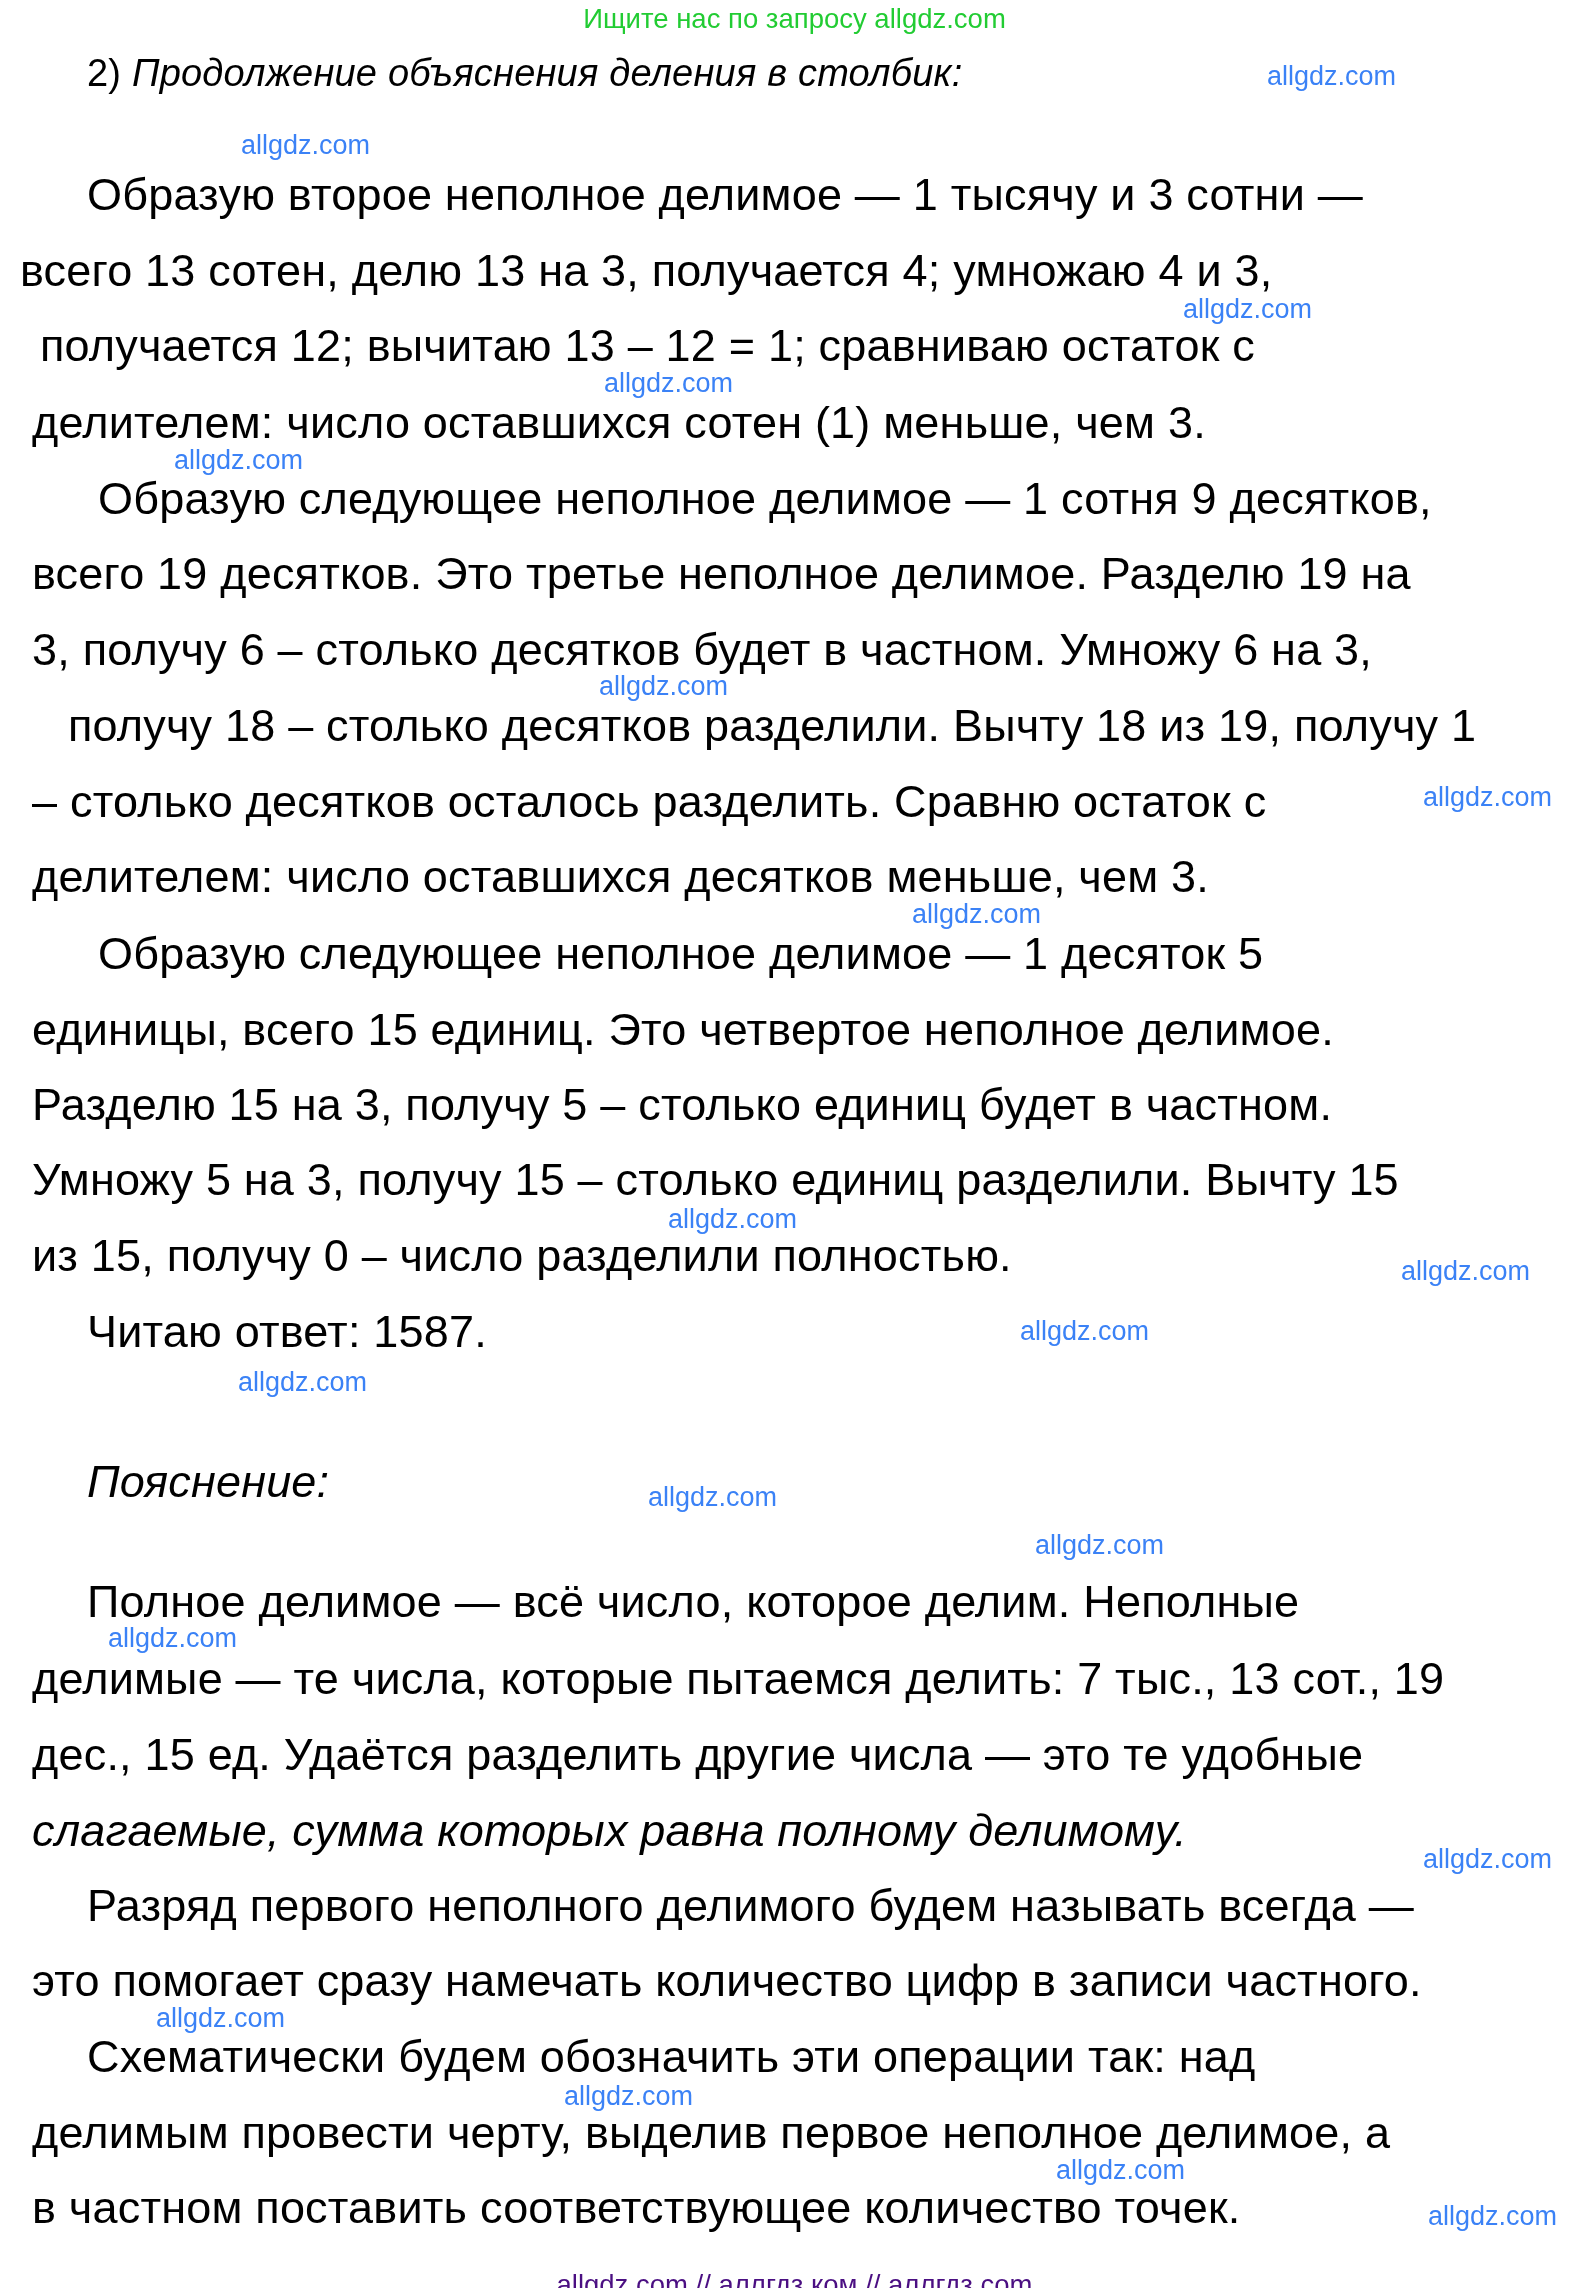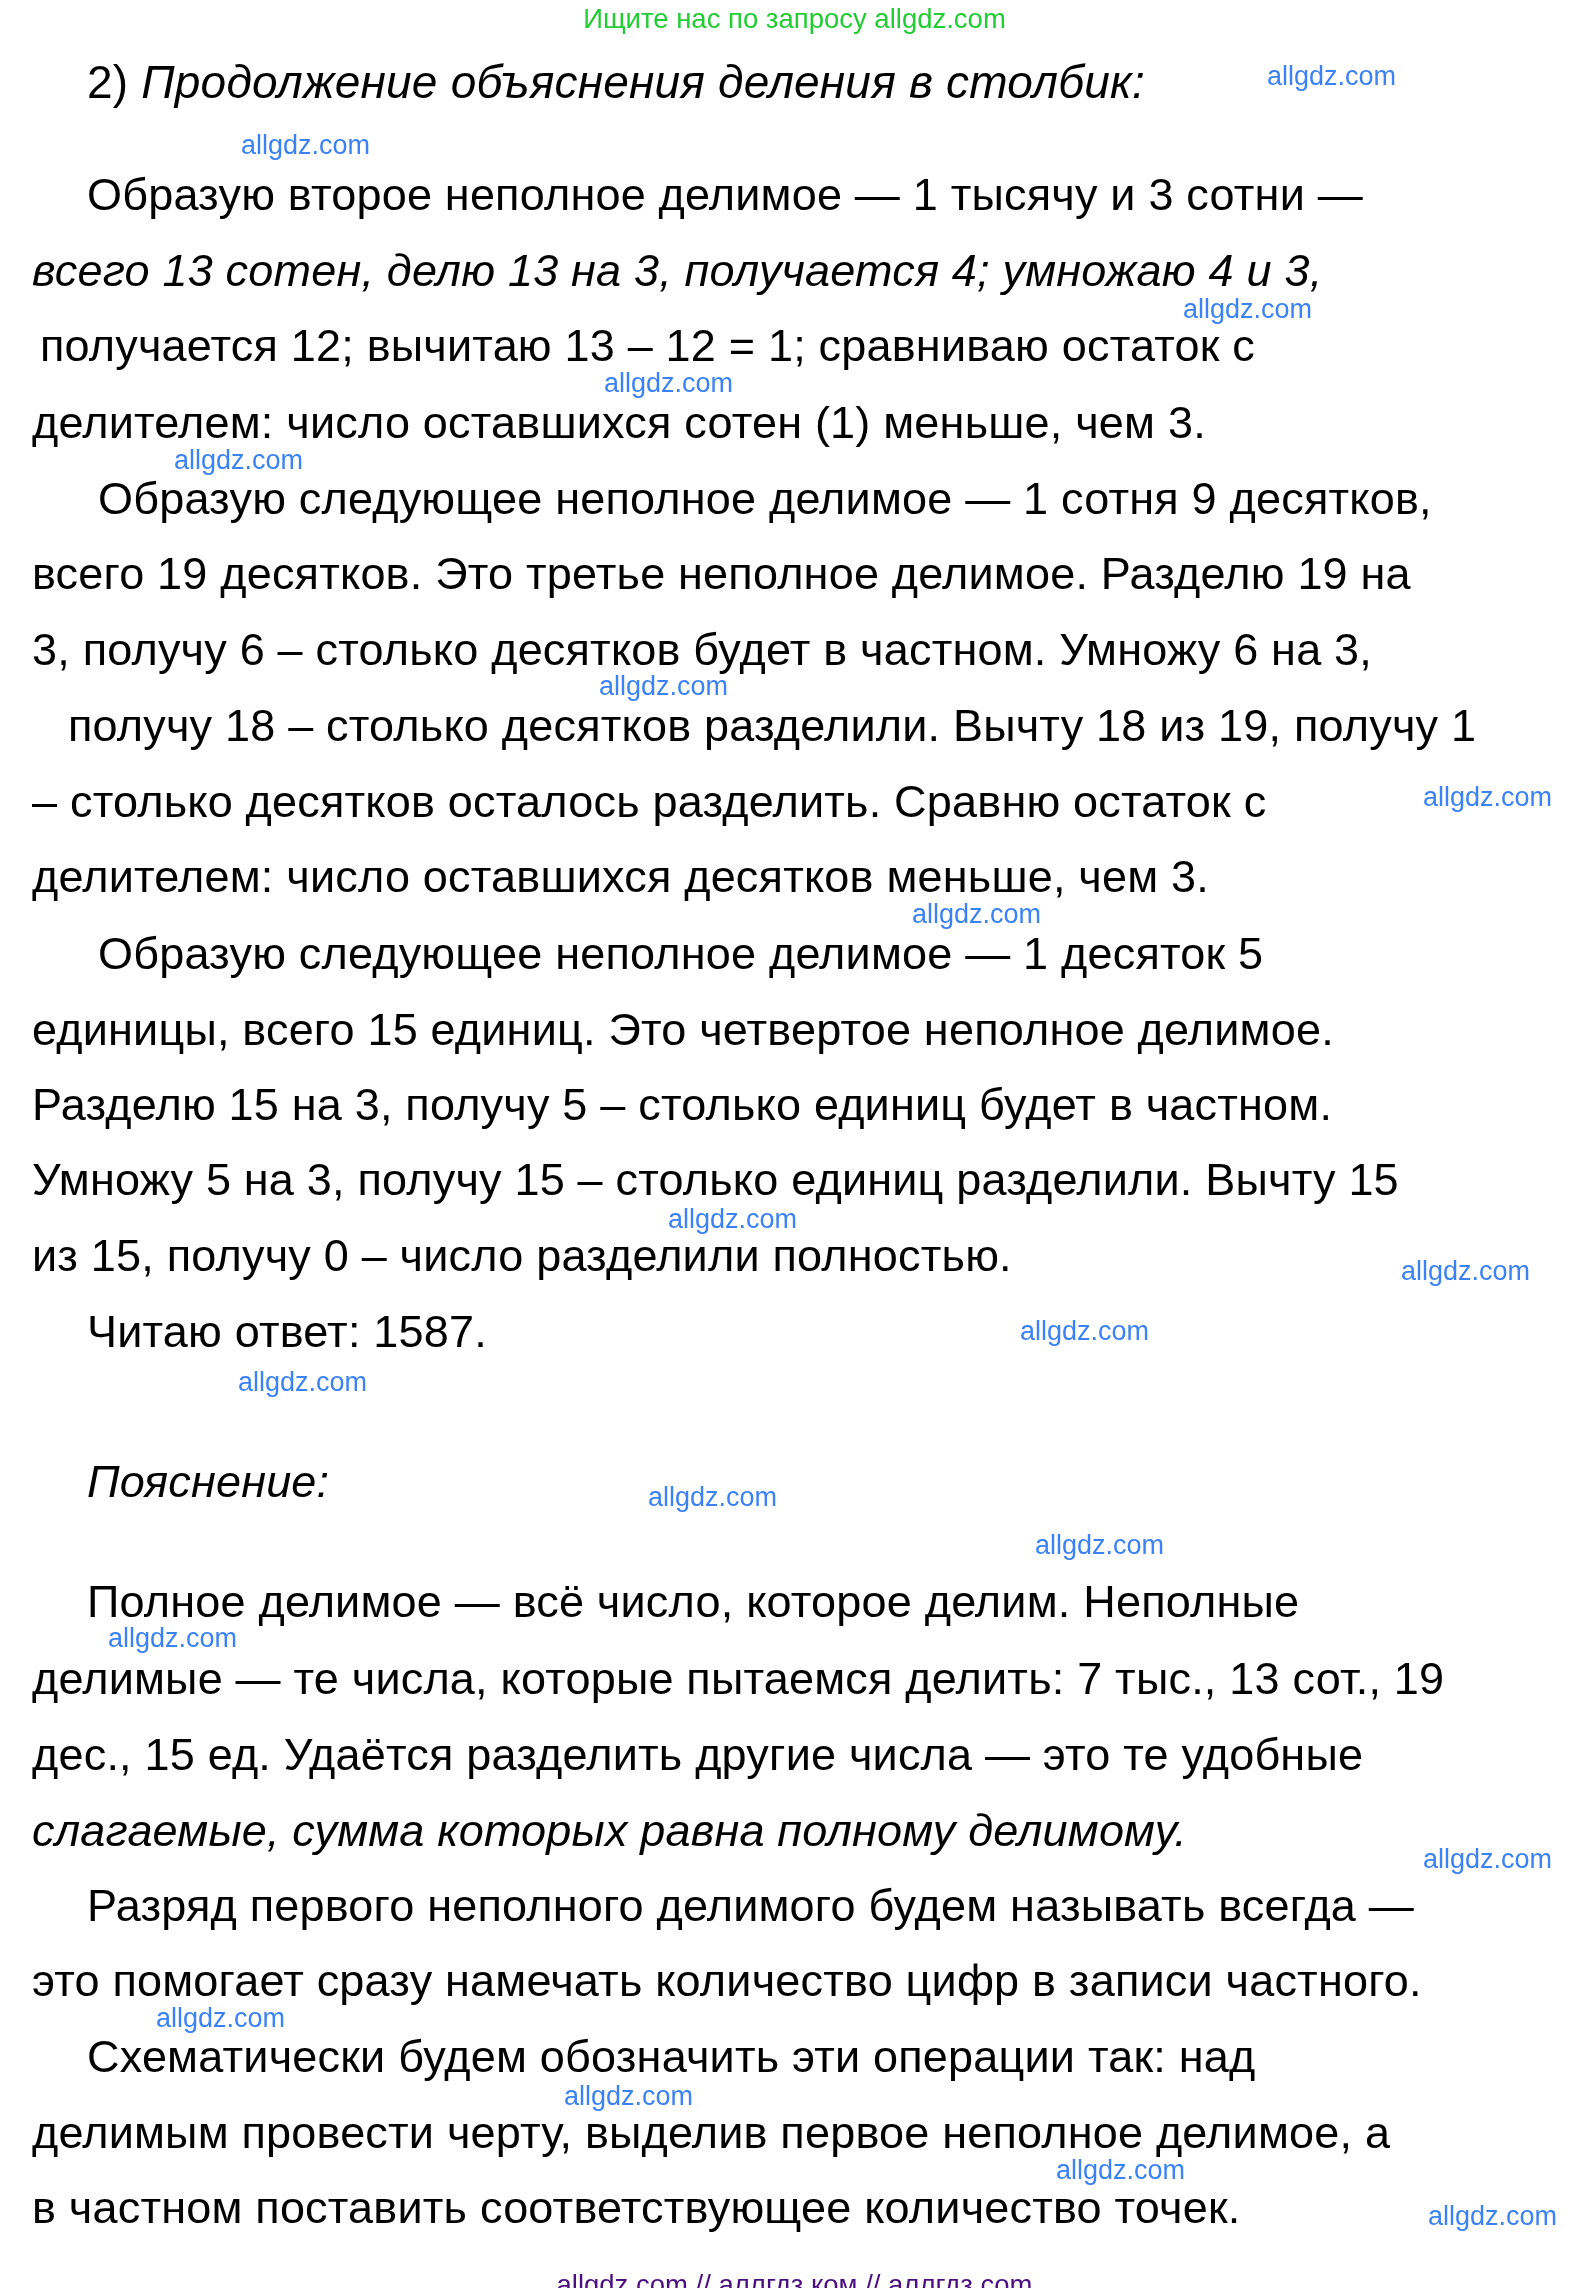--- a/index.html
+++ b/index.html
@@ -2,40 +2,40 @@
 <html style="font-size:14.7px"><head>
 <meta charset="utf-8">
 <style>
   html, body { margin:0; padding:0; background:#ffffff; }
   body { width:1589px; height:2288px; position:relative; overflow:hidden;
          font-family:"Liberation Sans", sans-serif; color:#000; }
   .hdr { position:absolute; left:0; width:1589px; top:1.8px; height:33px;
          text-align:center; font-size:27.5px; line-height:33px; color:#22cc33; }
   .line { position:absolute; white-space:nowrap; font-size:45px; line-height:55px;
           height:55px; letter-spacing:0.2px; }
-  .title { font-size:46px;margin-top:9px; }
+  .title { font-size:38px; }
   .title .it { font-style:italic; }
   .italic { font-style:italic; }
   .wm { position:absolute; white-space:nowrap; font-size:27px; line-height:31px;
         color:#3b82f6; }
   .ftr { position:absolute; left:0; width:1589px; top:2268px; height:37px;
          text-align:center; font-size:27.5px; line-height:33px; color:#4b0f82; }
 </style>
 </head>
 <body>
 
 <div class="hdr">Ищите нас по запросу allgdz.com</div>
 
 <div class="line title" style="left:87px; top:46px;">
   <span>2)</span>
   <span class="it">Продолжение объяснения деления в столбик:</span>
 </div>
 
 <div class="line" style="left:87px;  top:167px;">Образую второе неполное делимое — 1 тысячу и 3 сотни —</div>
-<div class="line" style="left:32px;  top:243px;font-style:italic;">всего 13 сотен, делю 13 на 3, получается 4; умножаю 4 и 3,</div>
+<div class="line" style="left:20px;  top:243px;">всего 13 сотен, делю 13 на 3, получается 4; умножаю 4 и 3,</div>
 <div class="line" style="left:40px;  top:318px;">получается 12; вычитаю 13 – 12 = 1; сравниваю остаток с</div>
 <div class="line" style="left:32px;  top:395px;">делителем: число оставшихся сотен (1) меньше, чем 3.</div>
 <div class="line" style="left:98px; top:471px;">Образую следующее неполное делимое — 1 сотня 9 десятков,</div>
 <div class="line" style="left:32px;  top:546px;">всего 19 десятков. Это третье неполное делимое. Разделю 19 на</div>
 <div class="line" style="left:32px;  top:622px;">3, получу 6 – столько десятков будет в частном. Умножу 6 на 3,</div>
 <div class="line" style="left:32px;  top:698px;margin-left:36px;">получу 18 – столько десятков разделили. Вычту 18 из 19, получу 1</div>
 <div class="line" style="left:32px;  top:774px;">– столько десятков осталось разделить. Сравню остаток с</div>
 <div class="line" style="left:32px;  top:849px;">делителем: число оставшихся десятков меньше, чем 3.</div>
 <div class="line" style="left:98px; top:926px;">Образую следующее неполное делимое — 1 десяток 5</div>
 <div class="line" style="left:32px;  top:1002px;">единицы, всего 15 единиц. Это четвертое неполное делимое.</div>

